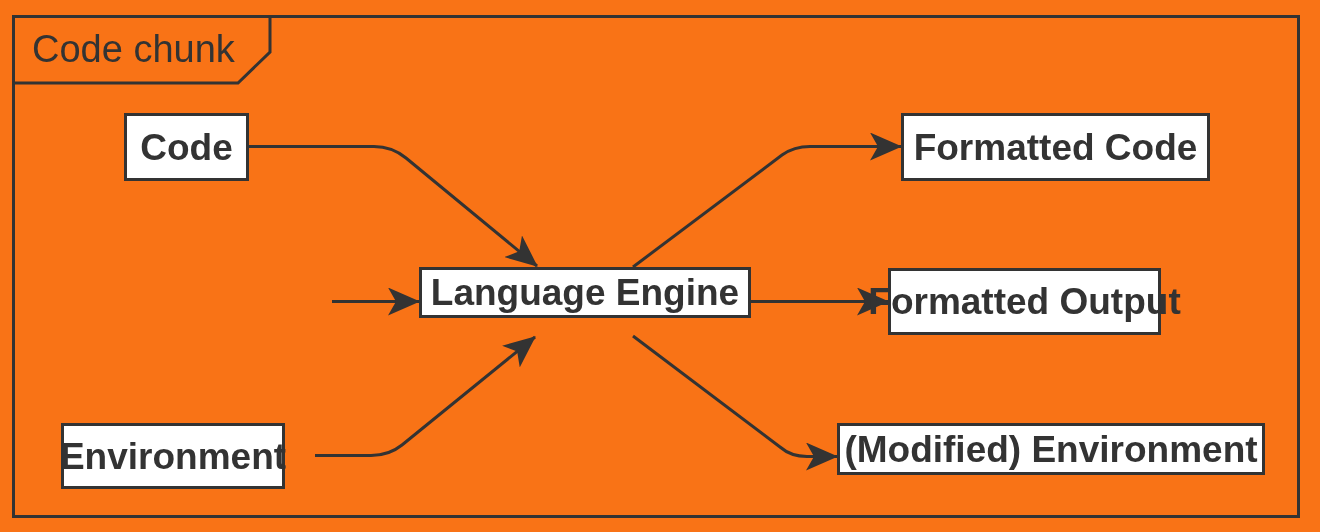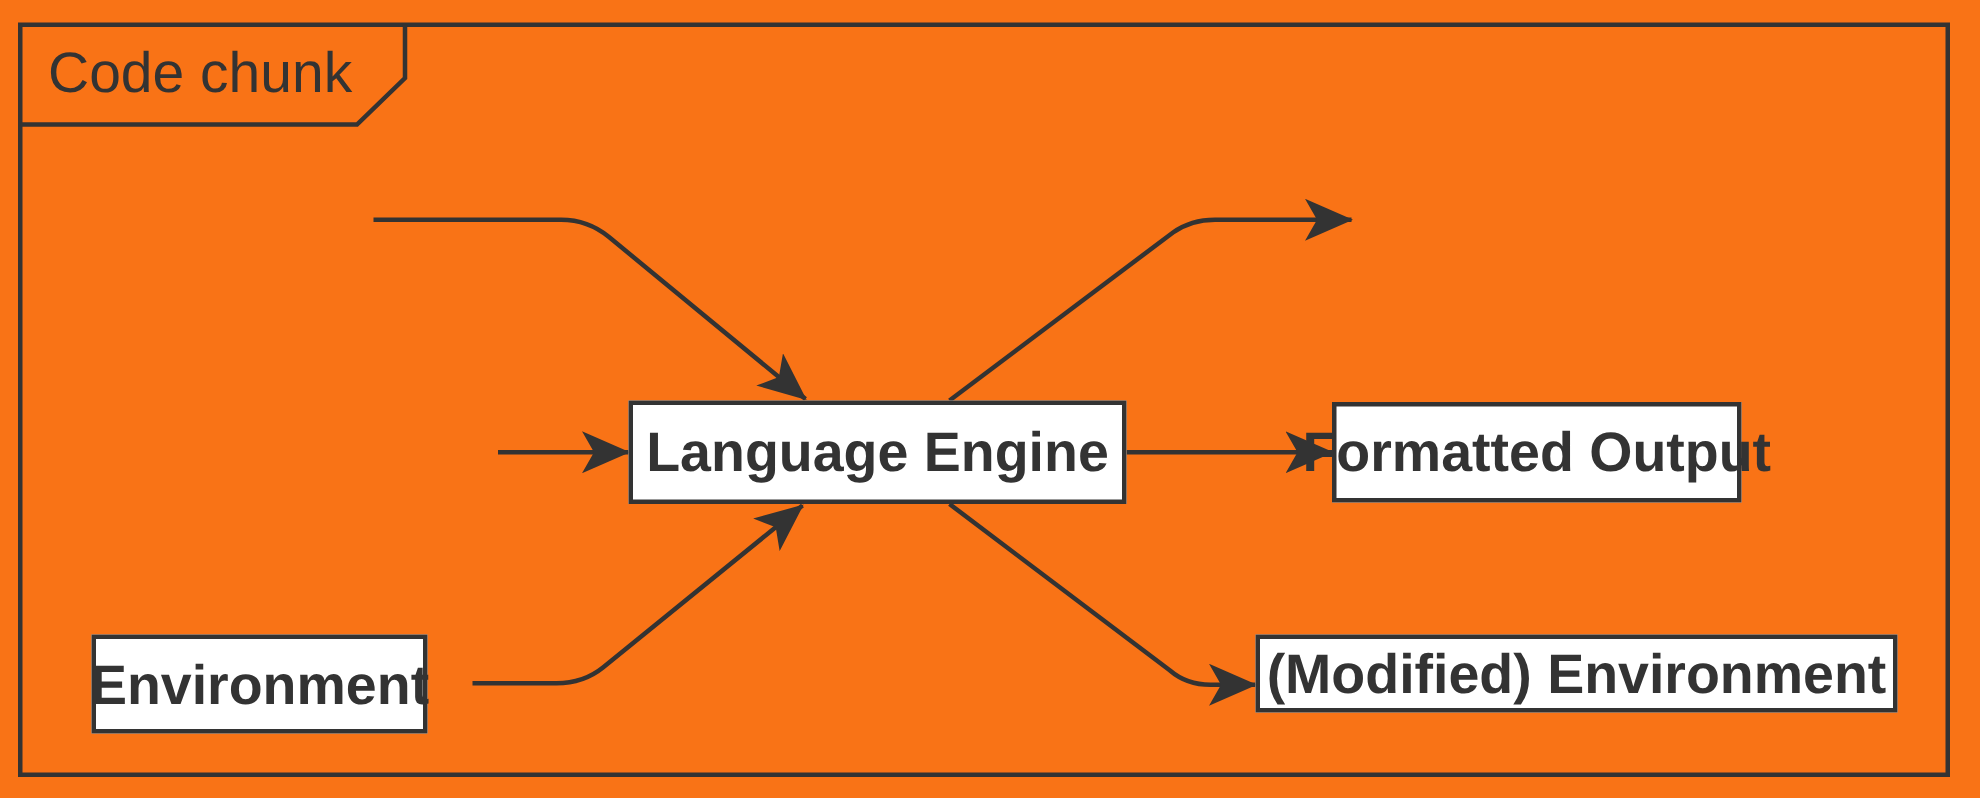--- a/index.html
+++ b/index.html
@@ -79,30 +79,36 @@
     <path class="edge" marker-end="url(#arrow)" d="M249,146.5 H374 Q392,146.5 406,158 L537,266"></path>
     <path class="edge" marker-end="url(#arrow)" d="M332,301.5 H419"></path>
     <path class="edge" marker-end="url(#arrow)" d="M315,455.5 H371 Q389,455.5 402,445 L535,337"></path>
     <path class="edge" marker-end="url(#arrow)" d="M633,267 L782,155 Q794,146.5 810,146.5 H901"></path>
     <path class="edge" marker-end="url(#arrow)" d="M751,301.5 H888"></path>
     <path class="edge" marker-end="url(#arrow)" d="M633,336 L780,447 Q791,456.5 807,456.5 H837"></path>
   </svg>
 
   <div class="cluster-label">Code chunk</div>
 
+  <div class="node" style="left:124px; top:113px; width:125px; height:68px;">
+    <span>Code</span>
+  </div>
 
 
   <div class="node" style="left:61px; top:423px; width:224px; height:66px;">
     <span>Environment</span>
   </div>
 
-  <div class="node" style="left:419px; top:267px; width:332px; height:69px;">
+  <div class="node" style="left:419px; top:267px; width:332px; height:51px;">
     <span>Language Engine</span>
   </div>
 
+  <div class="node" style="left:901px; top:113px; width:309px; height:68px;">
+    <span>Formatted Code</span>
+  </div>
 
   <div class="node" style="left:888px; top:268px; width:273px; height:67px;">
     <span>Formatted Output</span>
   </div>
 
   <div class="node" style="left:837px; top:423px; width:428px; height:52px;">
     <span>(Modified) Environment</span>
   </div>
 
 </div>

